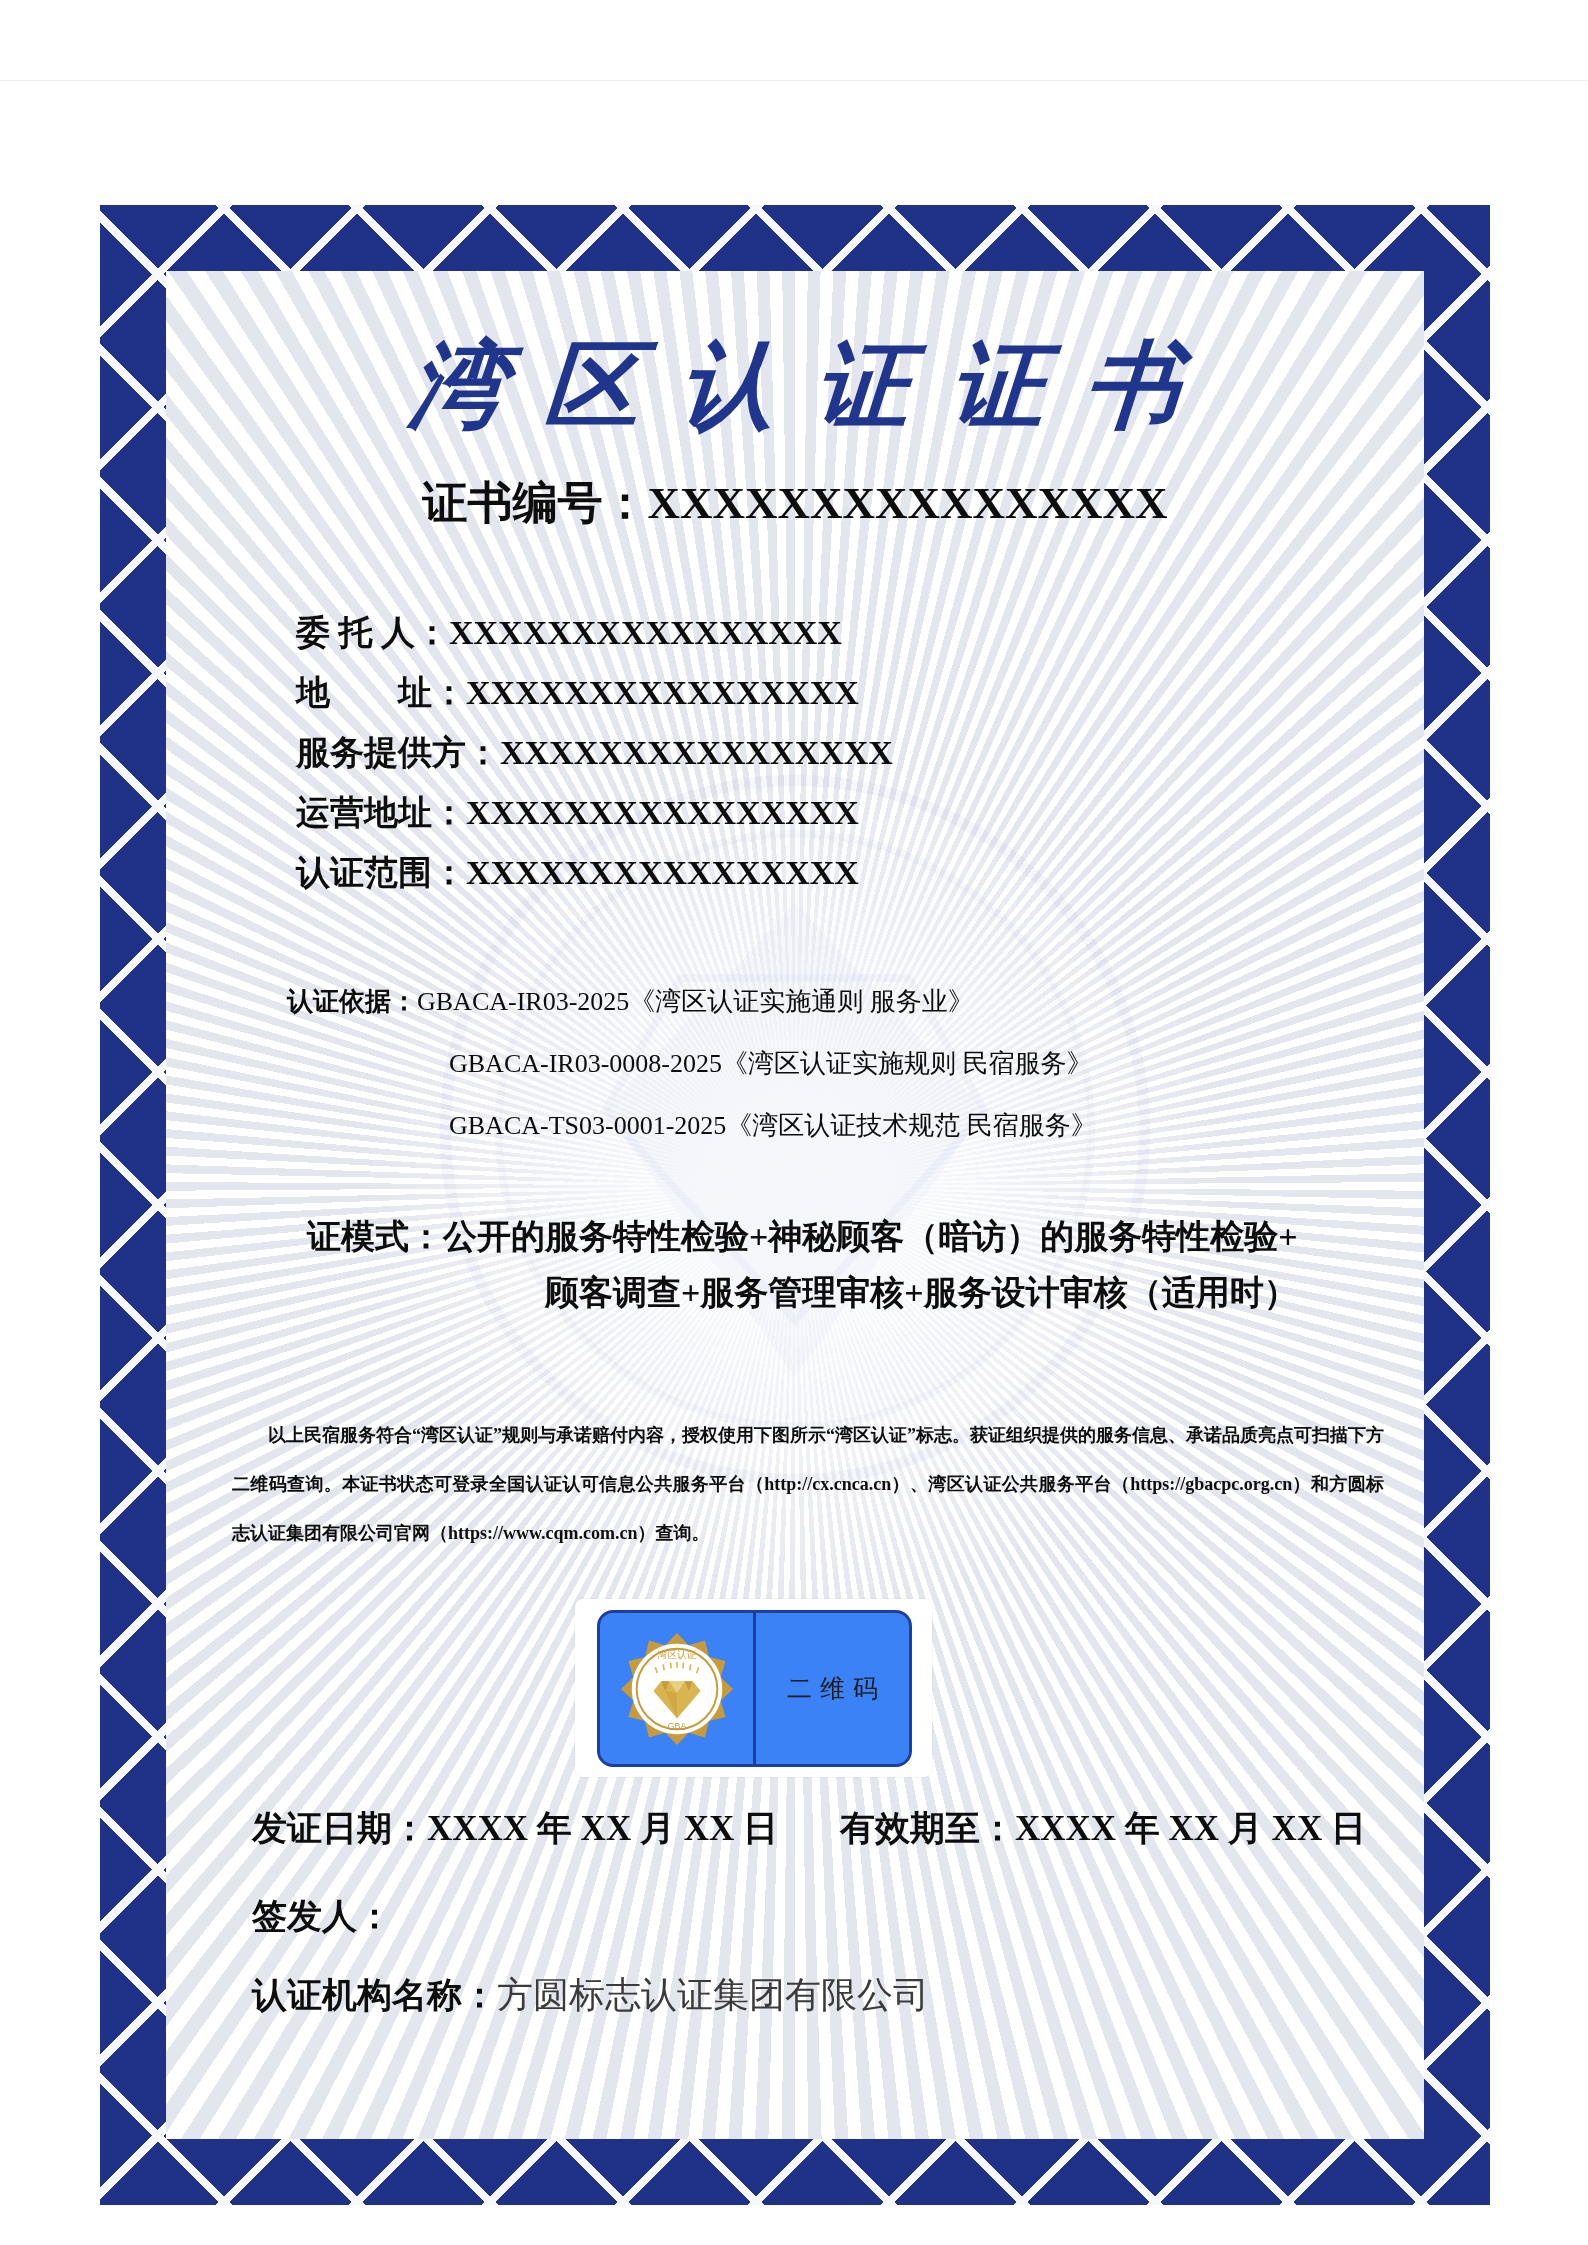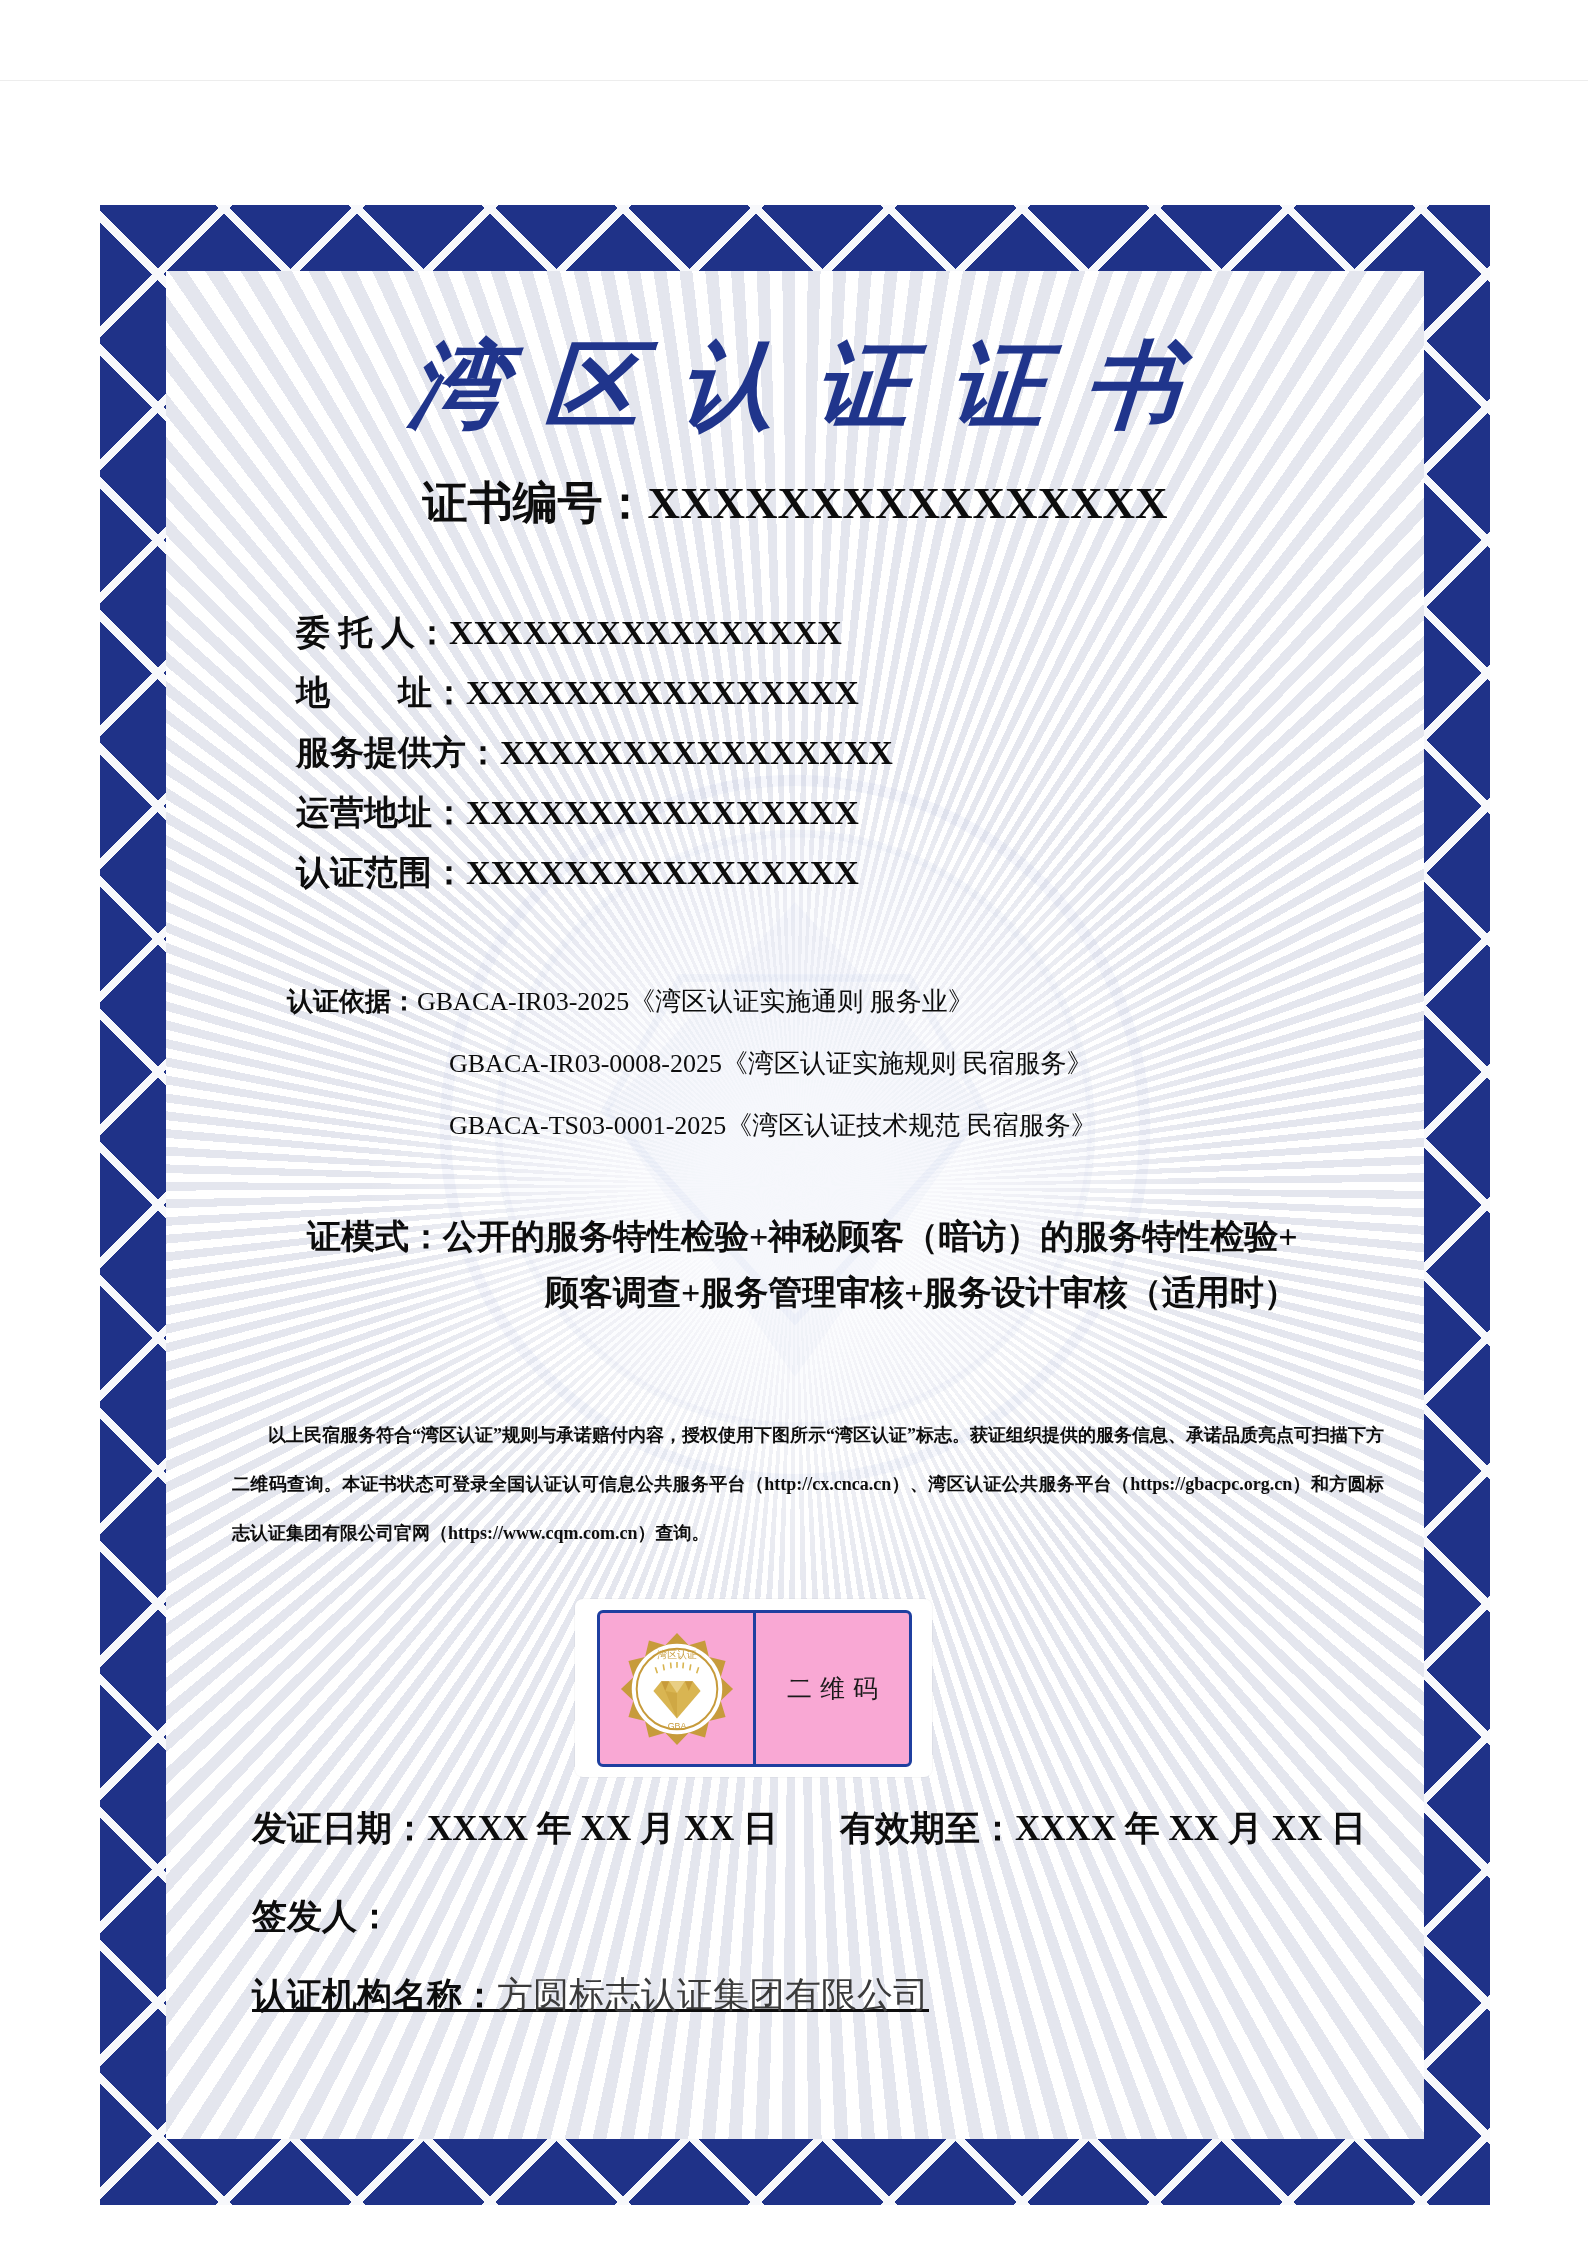--- a/index.html
+++ b/index.html
@@ -71,37 +71,37 @@
     text-align:justify;text-indent:2em;
   }
   
   .badge-card{
     position:absolute;left:409px;top:1328px;width:357px;height:178px;
     background:#ffffff;border-radius:8px;
     box-shadow:0 0 0 1px rgba(0,0,0,0.03);
   }
   .badge-border{
     position:absolute;left:22px;top:11px;right:20px;bottom:10px;
-    border:3px solid #1f3fa0;border-radius:6px;
-    display:flex;background:#f9a8d4;
+    border:3px solid #1f3fa0;border-radius:16px;
+    display:flex;background:#3b82f6;
   }
   .badge-cell{flex:1;display:flex;align-items:center;justify-content:center;}
   .badge-cell-left{border-right:3px solid #1f3fa0;}
   .qr-label{
     font-family:"Liberation Sans","DejaVu Sans",sans-serif;
     font-size:25px;color:#1a1a1a;letter-spacing:8px;text-indent:8px;
   }
   .bottom-lines{
     position:absolute;left:86px;top:1528px;
     font-size:35px;font-weight:bold;color:#0d0d0d;white-space:nowrap;
   }
   .date-row{height:60px;line-height:60px;}
   .date-gap{display:inline-block;width:62px;}
   .signer-row{height:60px;line-height:60px;margin-top:28px;}
-  .org-row{height:60px;line-height:60px;margin-top:18px;text-decoration:underline;}
+  .org-row{height:60px;line-height:60px;margin-top:18px;}
   .org-value{font-weight:normal;color:#3b3b3b;font-size:36px;}
   .seal-svg{display:block;}
 </style>
 </head>
 <body>
 
 <div class="viewport-line"></div>
 
 <div class="cert-frame">
   <div class="cert-inner">

